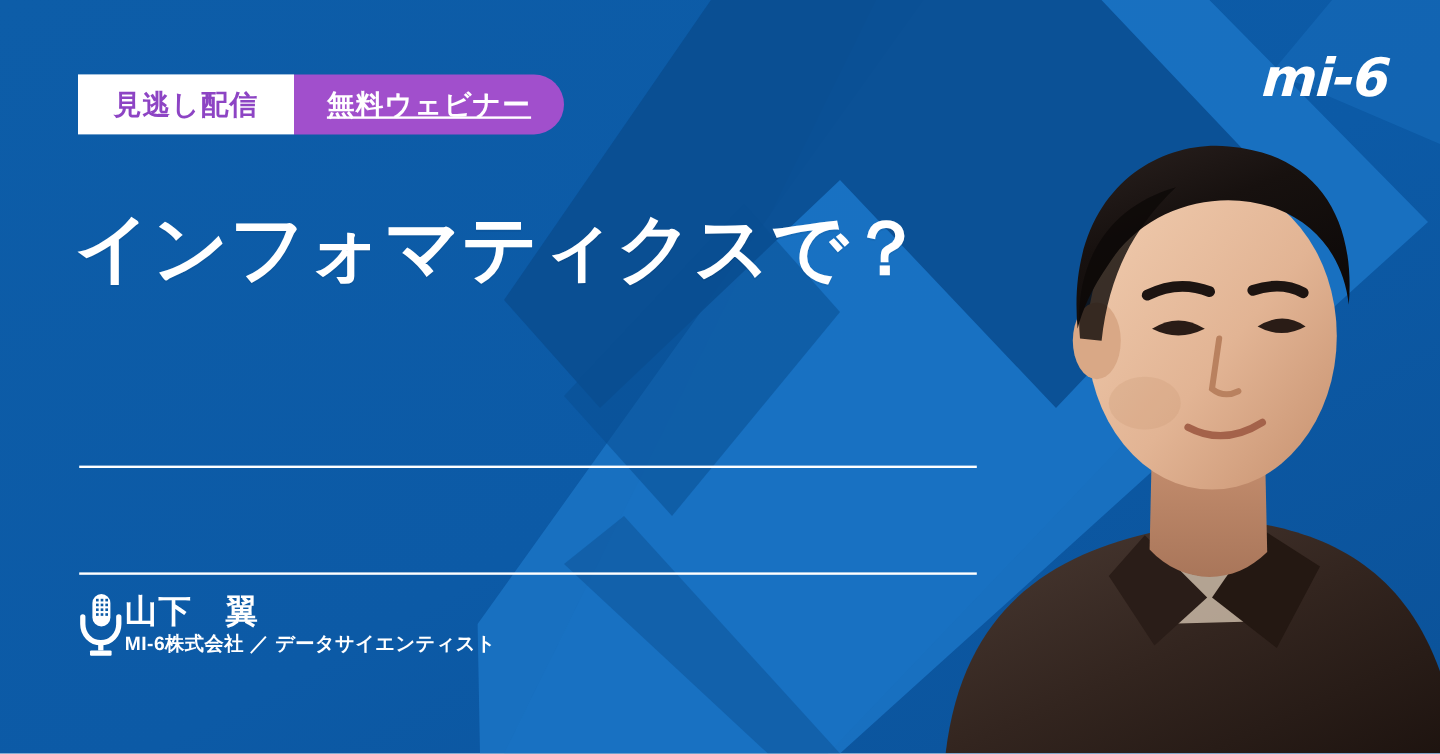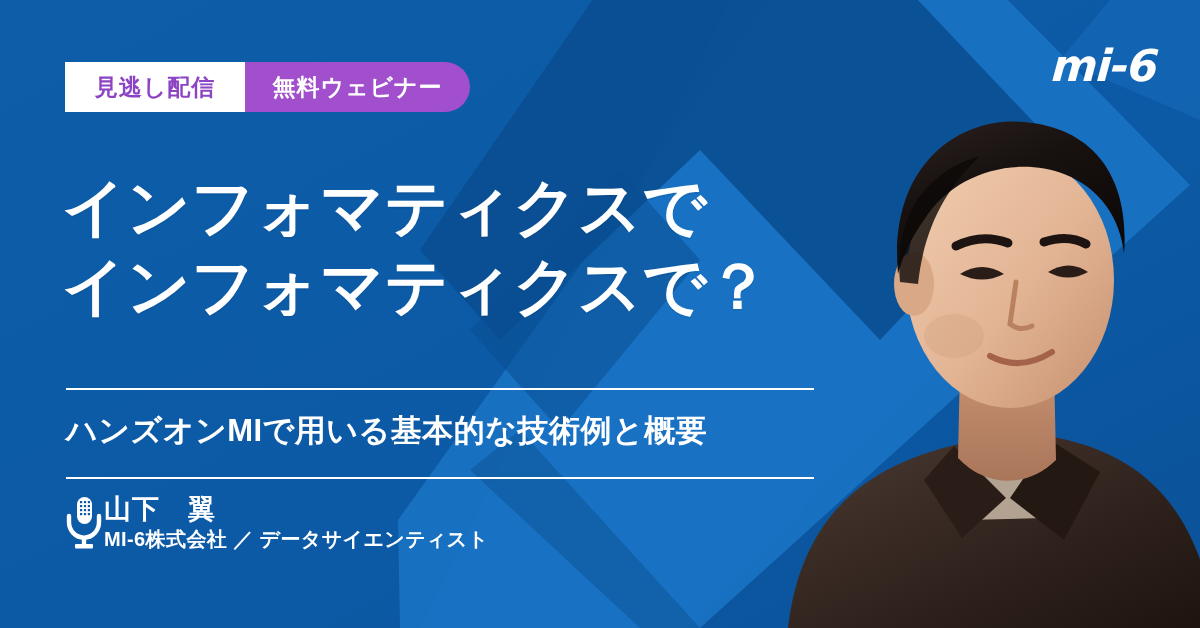--- a/index.html
+++ b/index.html
@@ -78,20 +78,21 @@
     background: #ffffff;
     color: #8d44c4;
     width: 180px;
   }
   .badge-purple {
     background: #a14fcc;
     color: #ffffff;
     width: 225px;
     border-top-right-radius: 25px;
     border-bottom-right-radius: 25px;
+    text-decoration: underline;
   }
 
   
   .title {
     position: absolute;
     left: 62px;
     top: 126px;
     z-index: 4;
     color: #ffffff;
     font-size: 63px;
@@ -143,21 +144,21 @@
   .speaker-name {
     color: #ffffff;
     font-size: 27px;
     font-weight: 700;
     line-height: 1.12;
     letter-spacing: 1px;
     white-space: nowrap;
   }
   .speaker-role {
     color: #ffffff;
-    font-size: 20px;
+    font-size: 16px;
     font-weight: 700;
     line-height: 1.25;
     letter-spacing: 0.4px;
     white-space: nowrap;
     margin-top: 3px;
   }
 </style>
 </head>
 <body>
 
@@ -246,27 +247,25 @@
   </div>
 
   <div class="logo">mi-6</div>
 
   <div class="badges">
     <div class="badge badge-white">見逃し配信</div>
     <div class="badge badge-purple">無料ウェビナー</div>
   </div>
 
   <h1 class="title">
-    <span class="title-line">インフォマティクスで</span>
     <span class="title-line">インフォマティクスで？</span>
   </h1>
 
   <div class="rule rule-top"></div>
 
-  <div class="subtitle">ハンズオンMIで用いる基本的な技術例と概要</div>
 
   <div class="rule rule-bottom"></div>
 
   <div class="speaker">
     <svg class="mic-icon" viewBox="0 0 40 54">
 
       <rect x="13" y="1" width="15" height="27" rx="7.5" fill="#ffffff"></rect>
 
       <g fill="#0c5aa6">
         <rect x="16" y="5" width="2.2" height="2.2"></rect>

